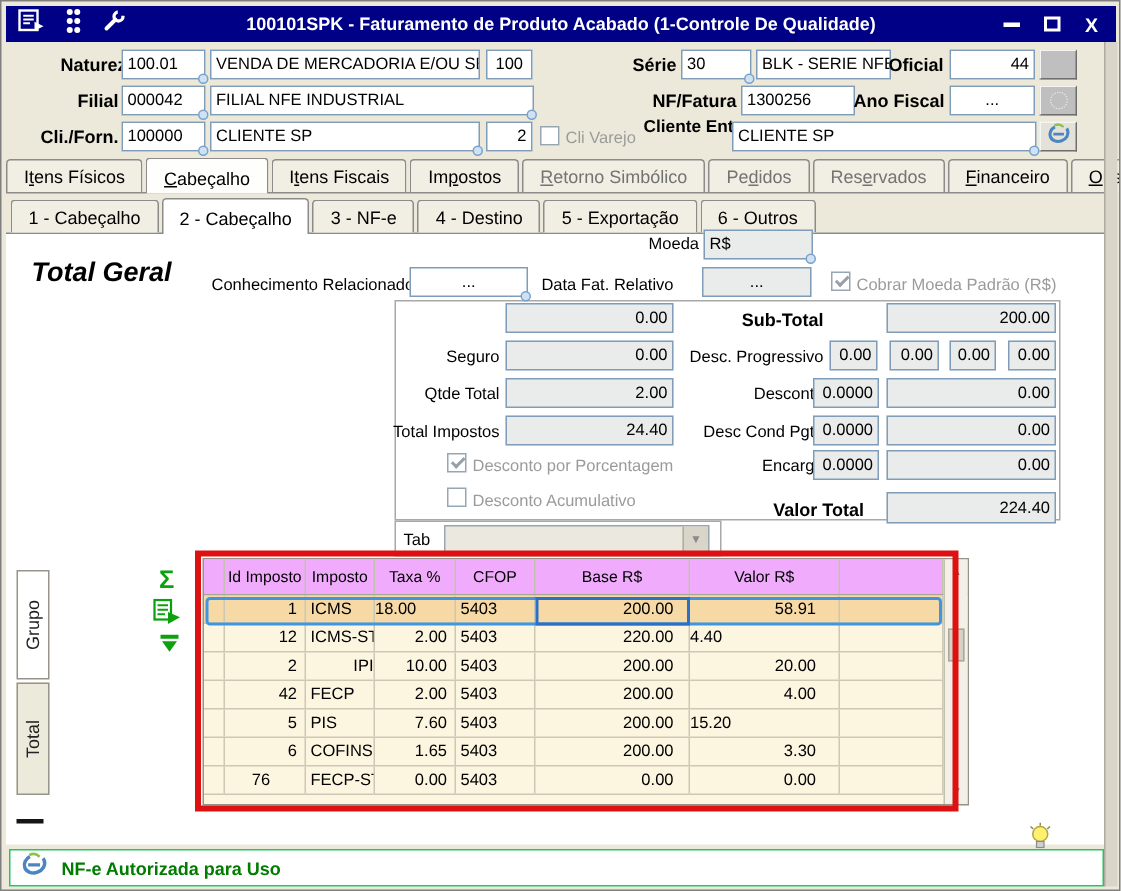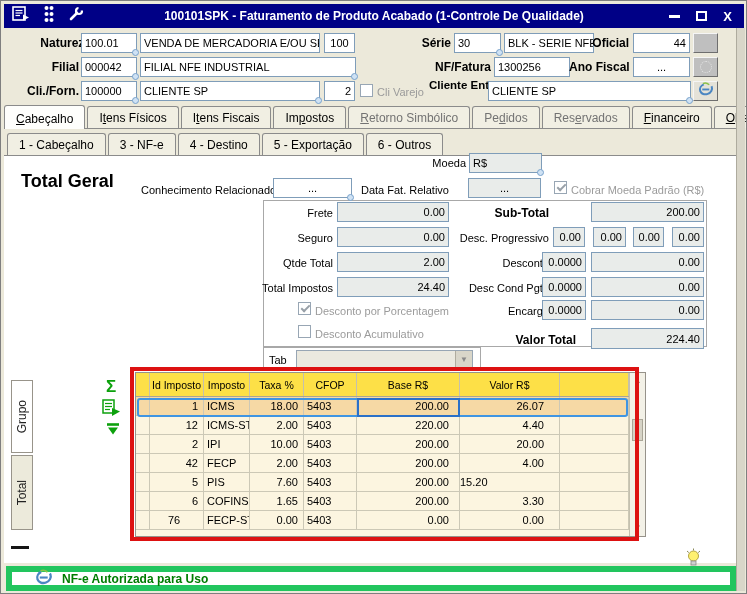--- a/index.html
+++ b/index.html
@@ -32,48 +32,48 @@
   .chk.checked::after{content:"";position:absolute;left:2px;top:2px;width:7px;height:3px;border-left:2px solid #98a0a8;border-bottom:2px solid #98a0a8;transform:rotate(-45deg)}
   
   .tabbar{position:absolute;display:flex;align-items:flex-end;border-bottom:1px solid #8b8b8b}
   .tab{font-size:12px;padding:4px 11px 3px;border:1px solid #8b8b8b;border-bottom:none;border-radius:3px 3px 0 0;background:#f1efe3;margin-right:2px;white-space:nowrap;color:#000}
   .tab.disabled{color:#737373}
   .tab.active{background:#fefefc;padding-top:6px;margin-bottom:-1px;position:relative;z-index:3}
   .tabbar.main{left:3px;top:102px;width:740px;height:26px}
   .tabbar.sub{left:3px;top:128px;width:740px;height:27px;padding-left:3px}
   .tabbar.sub .tab.active{background:#fff}
   .panel{position:absolute;left:3px;top:155px;width:740px;height:407px;background:#fff}
-  .total-geral{position:absolute;left:20px;top:170px;font-size:18px;font-weight:bold;color:#000}
+  .total-geral{position:absolute;left:20px;top:170px;font-size:18px;font-weight:bold;font-style:italic;color:#000}
   .groupbox{position:absolute;left:262px;top:199px;width:444px;height:147px;border:1px solid #a8a8a8}
   .tabbox{position:absolute;left:262px;top:346px;width:218px;height:24px;border:1px solid #a8a8a8}
   .combo{position:absolute;left:295px;top:349px;width:177px;height:19px;border:1px solid #98a6b4;background:#ebe9df;display:flex}
   .cb-btn{margin-left:auto;width:17px;height:100%;background:#d9d6c9;border-left:1px solid #b0ac9e;display:flex;align-items:center;justify-content:center;color:#8a8a8a;font-size:8px}
   
   .vtab{position:absolute;left:10px;width:22px;border:1px solid #98948a;display:flex;align-items:center;justify-content:center}
   .vtab span{writing-mode:vertical-rl;transform:rotate(180deg);font-size:12px;color:#222}
   .vtab.active{background:#fff}
   .vtab.inactive{background:#eceadb}
   .sigma{position:absolute;left:105px;top:377px;font-size:17px;font-weight:bold;color:#0da10d;line-height:18px}
   
   .grid{position:absolute;left:134px;top:371px;width:511px;height:165px;border:1px solid #96928a;background:#fcf5e0}
-  .g-header{display:flex;height:24px;background:#fde047;border-bottom:1px solid #a9a595}
+  .g-header{display:flex;height:24px;background:#f0abfc;border-bottom:1px solid #a9a595}
   .g-header .g-cell{font-size:10.5px;display:flex;align-items:center;justify-content:center;border-right:1px solid #c4c0ae;height:100%;overflow:hidden;white-space:nowrap}
   .g-row{display:flex;height:19px;border-bottom:1px solid #ccc8b6}
   .g-row .g-cell{font-size:11px;line-height:18px;border-right:1px solid #ccc8b6;overflow:hidden;white-space:nowrap}
   .g-row.sel{background:#f6d9a5}
   .g-scroll{position:absolute;top:0;right:0;width:16px;height:163px;background:#f3f1e7;border-left:1px solid #c4c0ae}
   .g-scroll .arr{position:absolute;left:0;width:15px;text-align:center;font-size:8px;color:#777;line-height:14px}
   .g-thumb{position:absolute;left:2px;top:46px;width:11px;height:22px;background:#d6d3c6;border:1px solid #aaa698}
   .sel-outline{position:absolute;left:1px;top:25px;width:491px;height:19px;border:2px solid #3f95e2;border-radius:3px;z-index:5;pointer-events:none}
   .cell-focus{position:absolute;left:221px;top:25px;width:103px;height:19px;border:2px solid #2a70c8;z-index:6;pointer-events:none}
   .red-rect{position:absolute;left:129px;top:366px;width:509px;height:174px;border:4px solid #dd1111;z-index:40;pointer-events:none}
   .dash{position:absolute;left:10px;top:545px;width:18px;height:3px;background:#151515}
   .bulb{position:absolute;left:684px;top:547px}
   
-  .statusbar{position:absolute;left:5px;top:565px;width:730px;height:25px;background:#fff;border:6px solid #22c55e;display:flex;align-items:center;gap:9px;padding-left:23px}
+  .statusbar{position:absolute;left:5px;top:565px;width:730px;height:25px;background:#fff;border:1px solid #22c55e;display:flex;align-items:center;gap:9px;padding-left:7px}
   .status-text{color:#007c00;font-weight:bold;font-size:12px}
   .right-strip{position:absolute;left:735px;top:27px;width:9px;height:563px;background:#d9d6c9;border-left:1px solid #aeab9e}
   u{text-decoration:underline}
 </style>
 </head>
 <body>
 
 <div class="window">
 
   <div class="titlebar">
@@ -185,32 +185,33 @@
     <span><svg width="16" height="16" viewBox="0 0 17 17">
           <g transform="rotate(-20 8.5 8.5)">
             <ellipse cx="8.5" cy="8.5" rx="6.5" ry="5.5" fill="none" stroke="#4b86c2" stroke-width="2.2" stroke-dasharray="27 9"></ellipse>
           </g>
           <ellipse cx="8.5" cy="8.5" rx="6.5" ry="5.5" fill="none" stroke="#8bc34a" stroke-width="1.6" stroke-dasharray="7 40" transform="rotate(-120 8.5 8.5)"></ellipse>
           <line x1="4.5" y1="9" x2="12" y2="9" stroke="#4b86c2" stroke-width="2"></line>
         </svg></span>
   </div>
 
   <div class="tabbar main" id="mainTabs">
+      <div class="tab">I<u>t</u>ens Físicos</div>
       <div class="tab active"><u>C</u>abeçalho</div>
-      <div class="tab">I<u>t</u>ens Físicos</div>
       <div class="tab">I<u>t</u>ens Fiscais</div>
       <div class="tab">Im<u>p</u>ostos</div>
       <div class="tab disabled"><u>R</u>etorno Simbólico</div>
       <div class="tab disabled">Pe<u>d</u>idos</div>
       <div class="tab disabled">Res<u>e</u>rvados</div>
       <div class="tab"><u>F</u>inanceiro</div>
       <div class="tab"><u>O</u>bservações</div>
     </div>
   <div class="tabbar sub" id="subTabs">
       <div class="tab">1 - Cabeçalho</div>
+      <div class="tab active">2 - Cabeçalho</div>
       <div class="tab">3 - NF-e</div>
       <div class="tab">4 - Destino</div>
       <div class="tab">5 - Exportação</div>
       <div class="tab">6 - Outros</div>
     </div>
 
   <div class="panel"></div>
 
   <div class="lbl n" style="left:413px;top:152px;width:52px">Moeda</div>
   <div class="fld gray" style="left:468px;top:152px;width:73px">
@@ -227,21 +228,20 @@
     </div>
   <div class="lbl n" style="left:358px;top:179px;width:90px">Data Fat. Relativo</div>
   <div class="fld gray c" style="left:467px;top:177px;width:73px">
       <span class="txt">...</span>
     </div>
   <span class="chk checked" style="left:553px;top:180px"></span>
   <div class="lbl dis" style="left:570px;top:179px;text-align:left">Cobrar Moeda Padrão (R$)</div>
 
   <div class="groupbox"></div>
 
-  <div class="lbl n" style="left:238px;top:202px;width:94px">Frete</div>
   <div class="fld gray r" style="left:336px;top:201px;width:112px">
       <span class="txt">0.00</span>
     </div>
   <div class="lbl n" style="left:238px;top:227px;width:94px">Seguro</div>
   <div class="fld gray r" style="left:336px;top:226px;width:112px">
       <span class="txt">0.00</span>
     </div>
   <div class="lbl n" style="left:238px;top:252px;width:94px">Qtde Total</div>
   <div class="fld gray r" style="left:336px;top:251px;width:112px">
       <span class="txt">2.00</span>
@@ -344,40 +344,40 @@
         <div class="g-cell" style="width: 53px;">CFOP</div>
         <div class="g-cell" style="width: 103px;">Base R$</div>
         <div class="g-cell" style="width: 100px;">Valor R$</div>
         <div class="g-cell" style="width: 69px;"></div>
       </div>
     <div id="gBody">
         <div class="g-row sel">
           <div class="g-cell" style="width: 14px; text-align: left;"></div>
           <div class="g-cell" style="width: 54px; text-align: right; padding-right: 5px;">1</div>
           <div class="g-cell" style="width: 46px; text-align: left; padding-left: 3px;">ICMS</div>
-          <div class="g-cell" style="width: 54px; text-align: right; padding-right: 5px;">18.00</div>
+          <div class="g-cell" style="width: 54px; padding-right: 5px;">18.00</div>
           <div class="g-cell" style="width: 53px; text-align: left; padding-left: 3px;">5403</div>
           <div class="g-cell" style="width: 103px; text-align: right; padding-right: 10px;">200.00</div>
-          <div class="g-cell" style="width: 100px; text-align: right; padding-right: 15px;">26.07</div>
+          <div class="g-cell" style="width: 100px; text-align: right; padding-right: 15px;">58.91</div>
           <div class="g-cell" style="width: 69px; text-align: left; padding-left: 3px;"></div>
         </div>
         <div class="g-row">
           <div class="g-cell" style="width: 14px; text-align: left;"></div>
           <div class="g-cell" style="width: 54px; text-align: right; padding-right: 5px;">12</div>
           <div class="g-cell" style="width: 46px; text-align: left; padding-left: 3px;">ICMS-ST</div>
           <div class="g-cell" style="width: 54px; text-align: right; padding-right: 5px;">2.00</div>
           <div class="g-cell" style="width: 53px; text-align: left; padding-left: 3px;">5403</div>
           <div class="g-cell" style="width: 103px; text-align: right; padding-right: 10px;">220.00</div>
-          <div class="g-cell" style="width: 100px; text-align: right; padding-right: 15px;">4.40</div>
+          <div class="g-cell" style="width: 100px; padding-right: 15px;">4.40</div>
           <div class="g-cell" style="width: 69px; text-align: left; padding-left: 3px;"></div>
         </div>
         <div class="g-row">
           <div class="g-cell" style="width: 14px; text-align: left;"></div>
           <div class="g-cell" style="width: 54px; text-align: right; padding-right: 5px;">2</div>
-          <div class="g-cell" style="width: 46px; text-align: left; padding-left: 3px;">IPI</div>
+          <div class="g-cell" style="width: 46px; text-align: right; padding-left: 3px;">IPI</div>
           <div class="g-cell" style="width: 54px; text-align: right; padding-right: 5px;">10.00</div>
           <div class="g-cell" style="width: 53px; text-align: left; padding-left: 3px;">5403</div>
           <div class="g-cell" style="width: 103px; text-align: right; padding-right: 10px;">200.00</div>
           <div class="g-cell" style="width: 100px; text-align: right; padding-right: 15px;">20.00</div>
           <div class="g-cell" style="width: 69px; text-align: left; padding-left: 3px;"></div>
         </div>
         <div class="g-row">
           <div class="g-cell" style="width: 14px; text-align: left;"></div>
           <div class="g-cell" style="width: 54px; text-align: right; padding-right: 5px;">42</div>
           <div class="g-cell" style="width: 46px; text-align: left; padding-left: 3px;">FECP</div>

